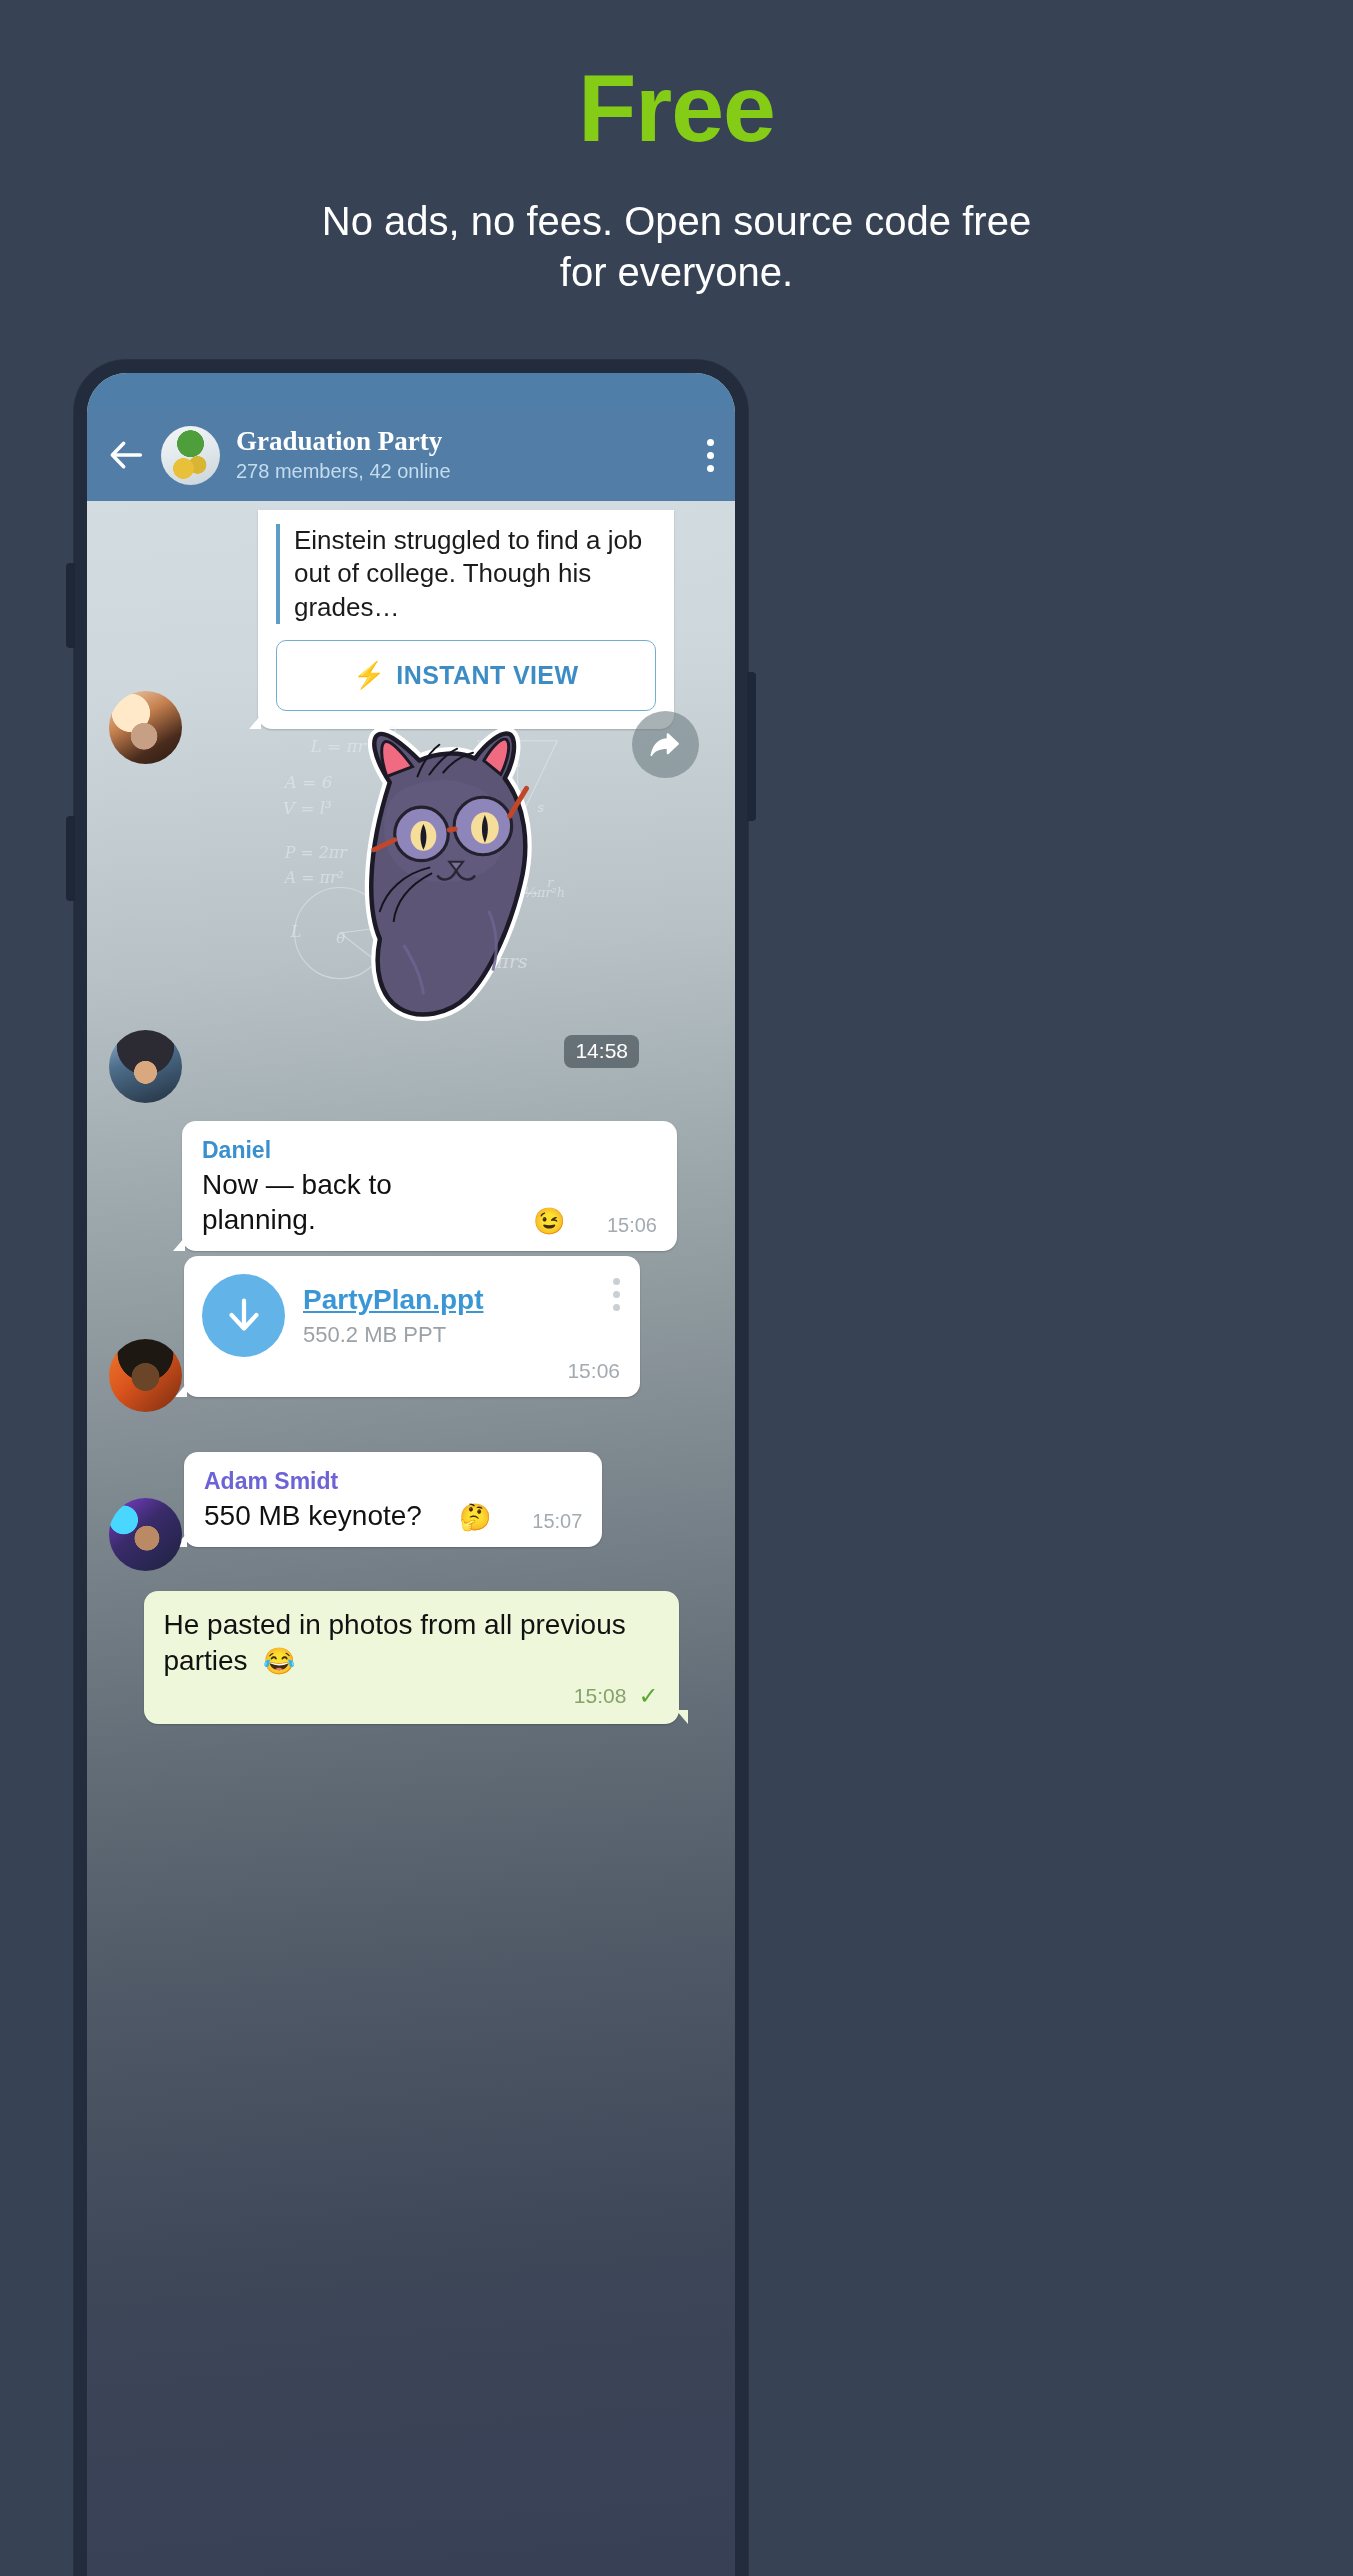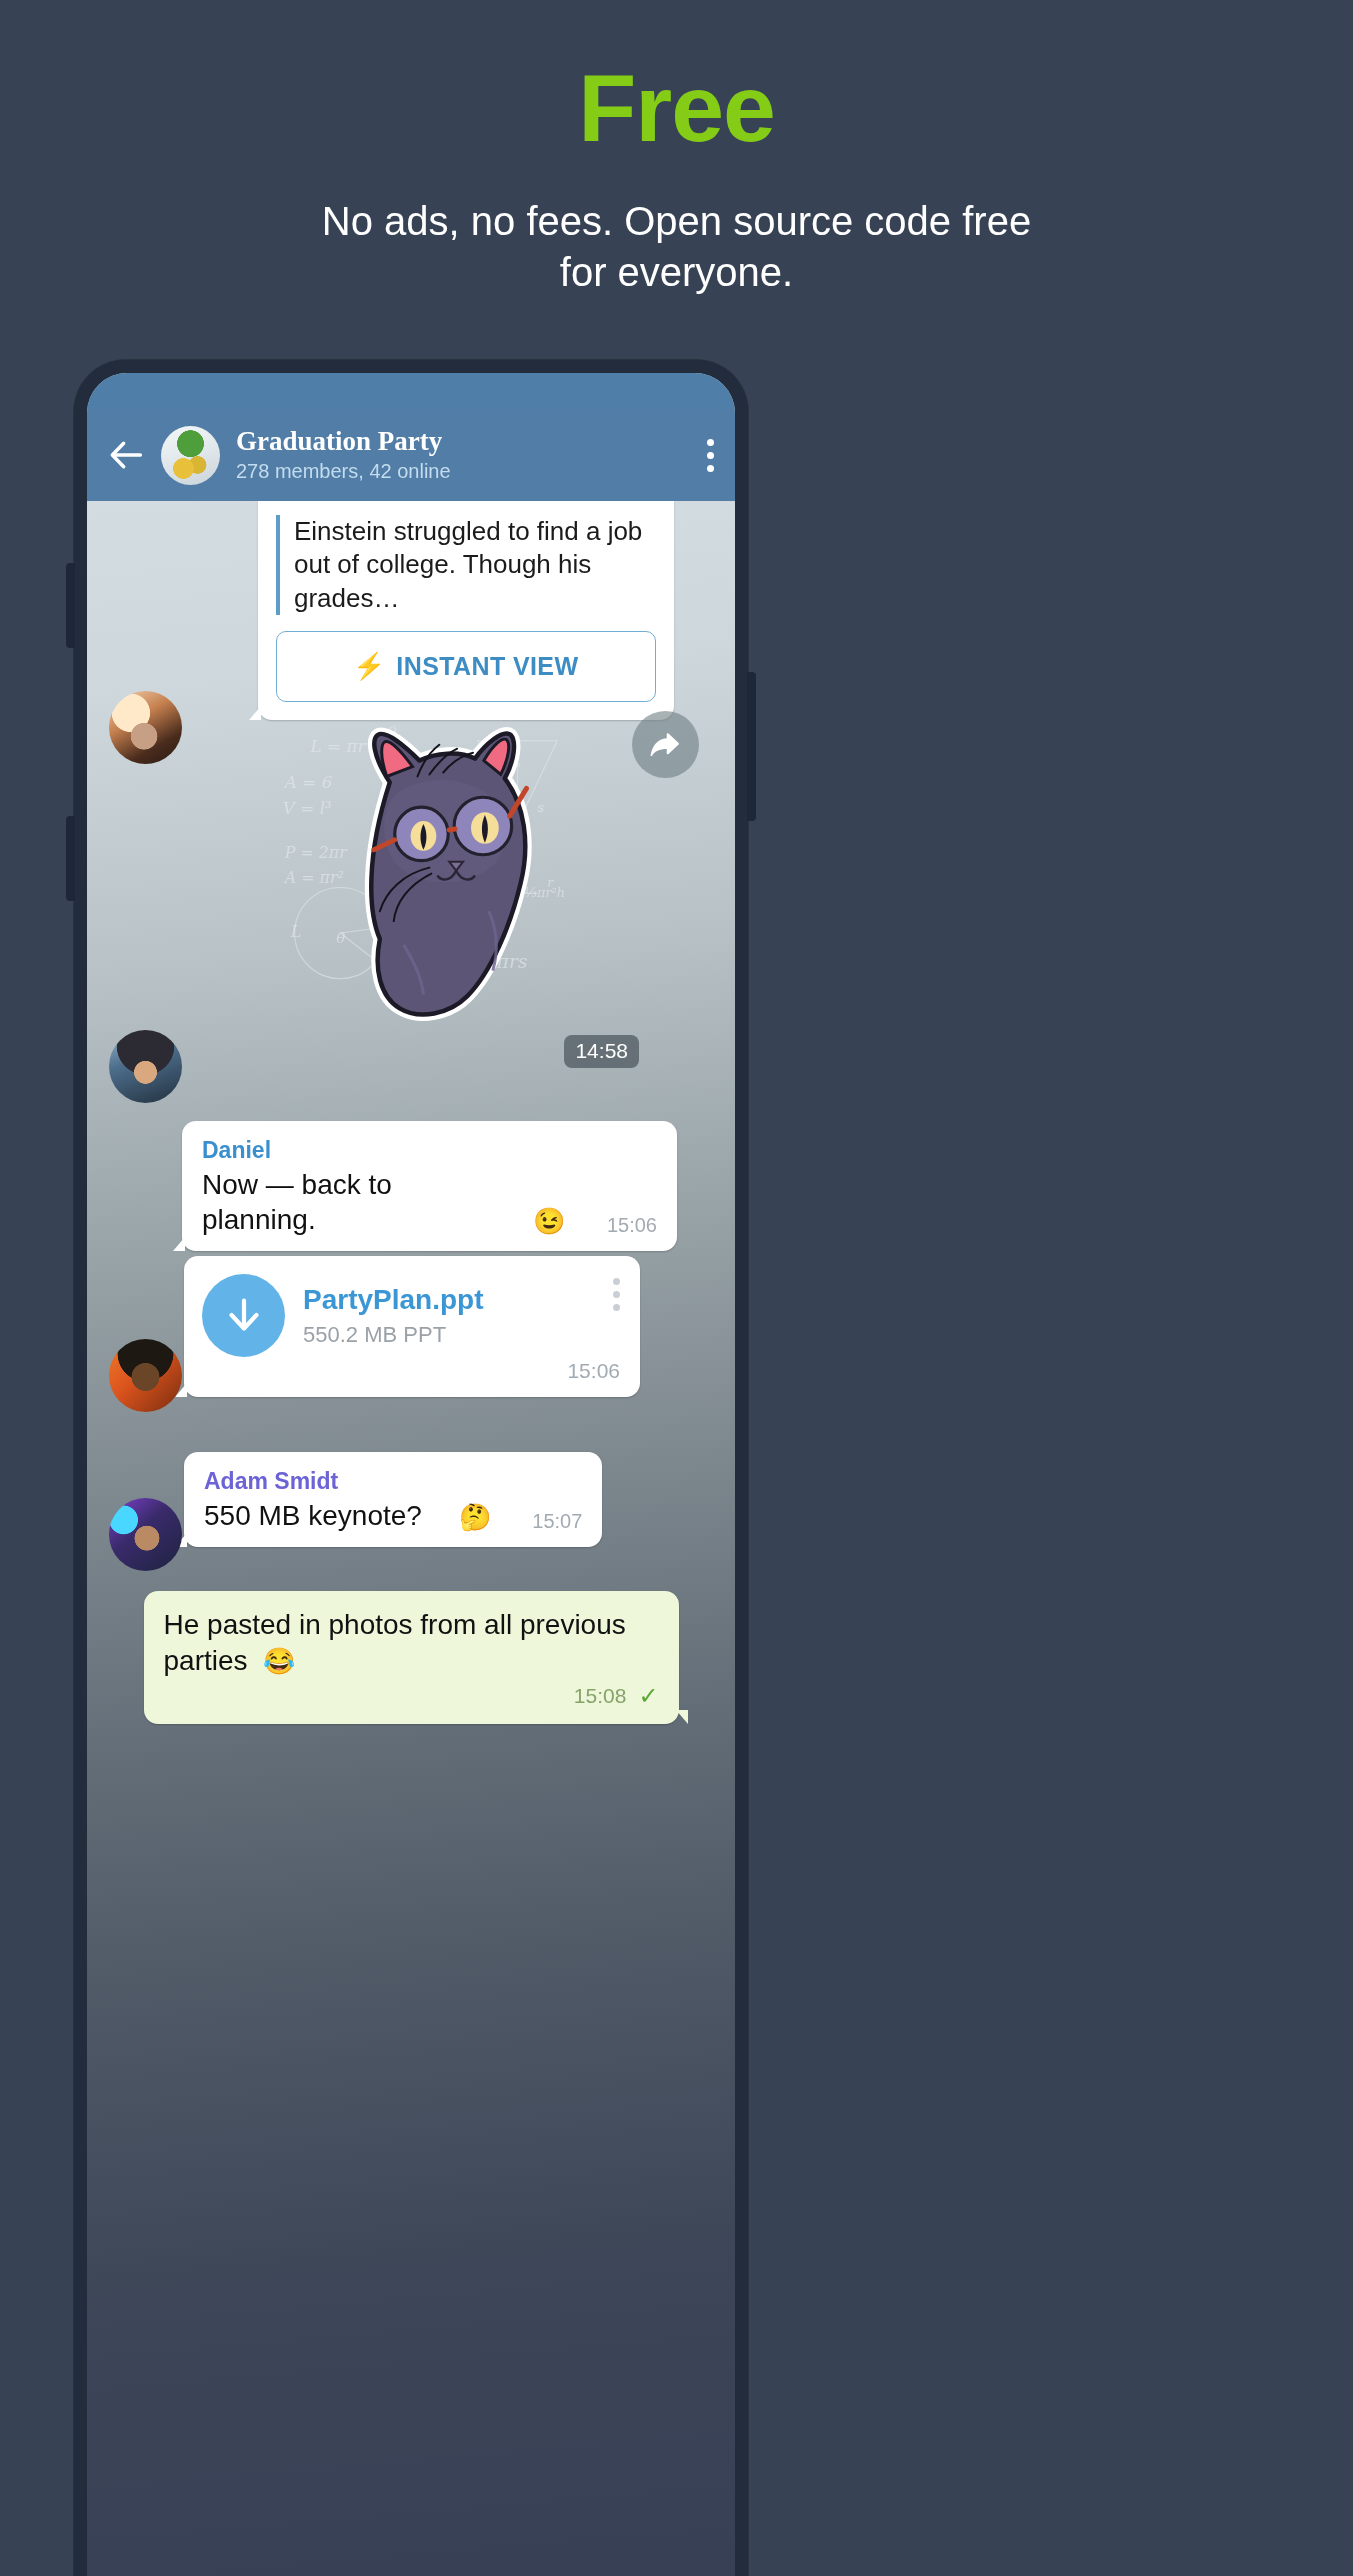--- a/index.html
+++ b/index.html
@@ -120,21 +120,21 @@
     content:"";
     position:absolute;
     left:-9px; bottom:0;
     width:0;height:0;
     border-style:solid;
     border-width:0 0 14px 12px;
     border-color:transparent transparent #fff transparent;
   }
 
   
-  .preview-wrap { position:absolute; left:151px; top:0; width:436px;padding-left:20px; }
+  .preview-wrap { position:absolute; left:151px; top:9px; width:436px;padding-left:20px; }
   .preview-bubble {
     background:#fff;
     border-radius:0 0 14px 14px;
     padding:14px 18px 18px 18px;
     box-shadow:0 1px 2px rgba(0,0,0,.20);
     position:relative;
   }
   .preview-bubble::after {
     content:"";
     position:absolute;
@@ -190,21 +190,21 @@
   
   .file-bubble { padding:18px 20px 14px 18px; width:456px; }
   .file-row { display:flex; align-items:center; }
   .dl-circle {
     width:83px;height:83px;border-radius:50%;
     background:#62b3e8;
     flex:0 0 83px;
     display:flex;align-items:center;justify-content:center;
     margin-right:18px;
   }
-  .file-name { color:#3a96d4; font-size:28px; font-weight:bold; line-height:1.2; }
+  .file-name { color:#3a96d4; font-size:28px; font-weight:bold; line-height:1.2;text-decoration:underline; }
   .file-meta { color:#9aa2a8; font-size:22px; margin-top:6px; }
   .file-dots { margin-left:auto; align-self:flex-start; display:flex;flex-direction:column;gap:6px;padding-top:4px;}
   .file-dots i { width:7px;height:7px;border-radius:50%;background:#c9cfd4;display:block;}
   .file-time { text-align:right; color:#a3abb2; font-size:21px; margin-top:2px; }
 
   
   .out-row { display:flex; justify-content:center; padding:0 14px 0 14px; }
   .bubble-out {
     background:#eef7da;
     border-radius:14px;

